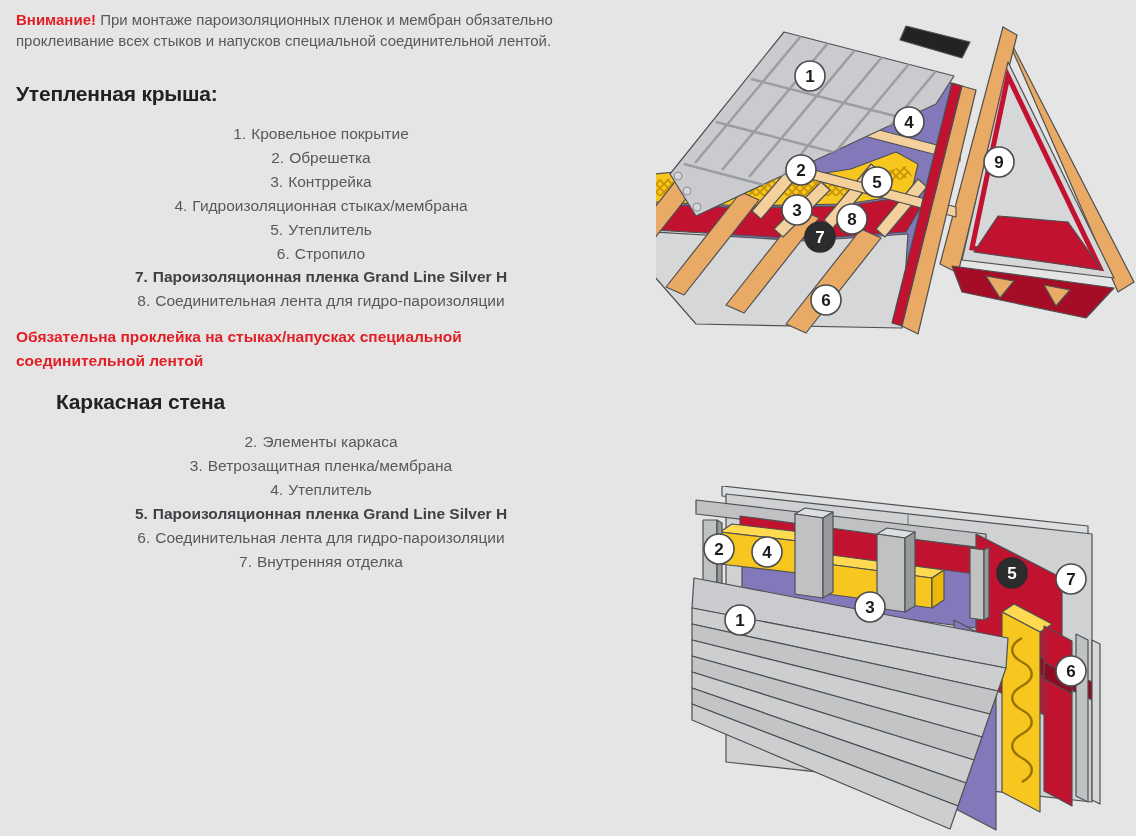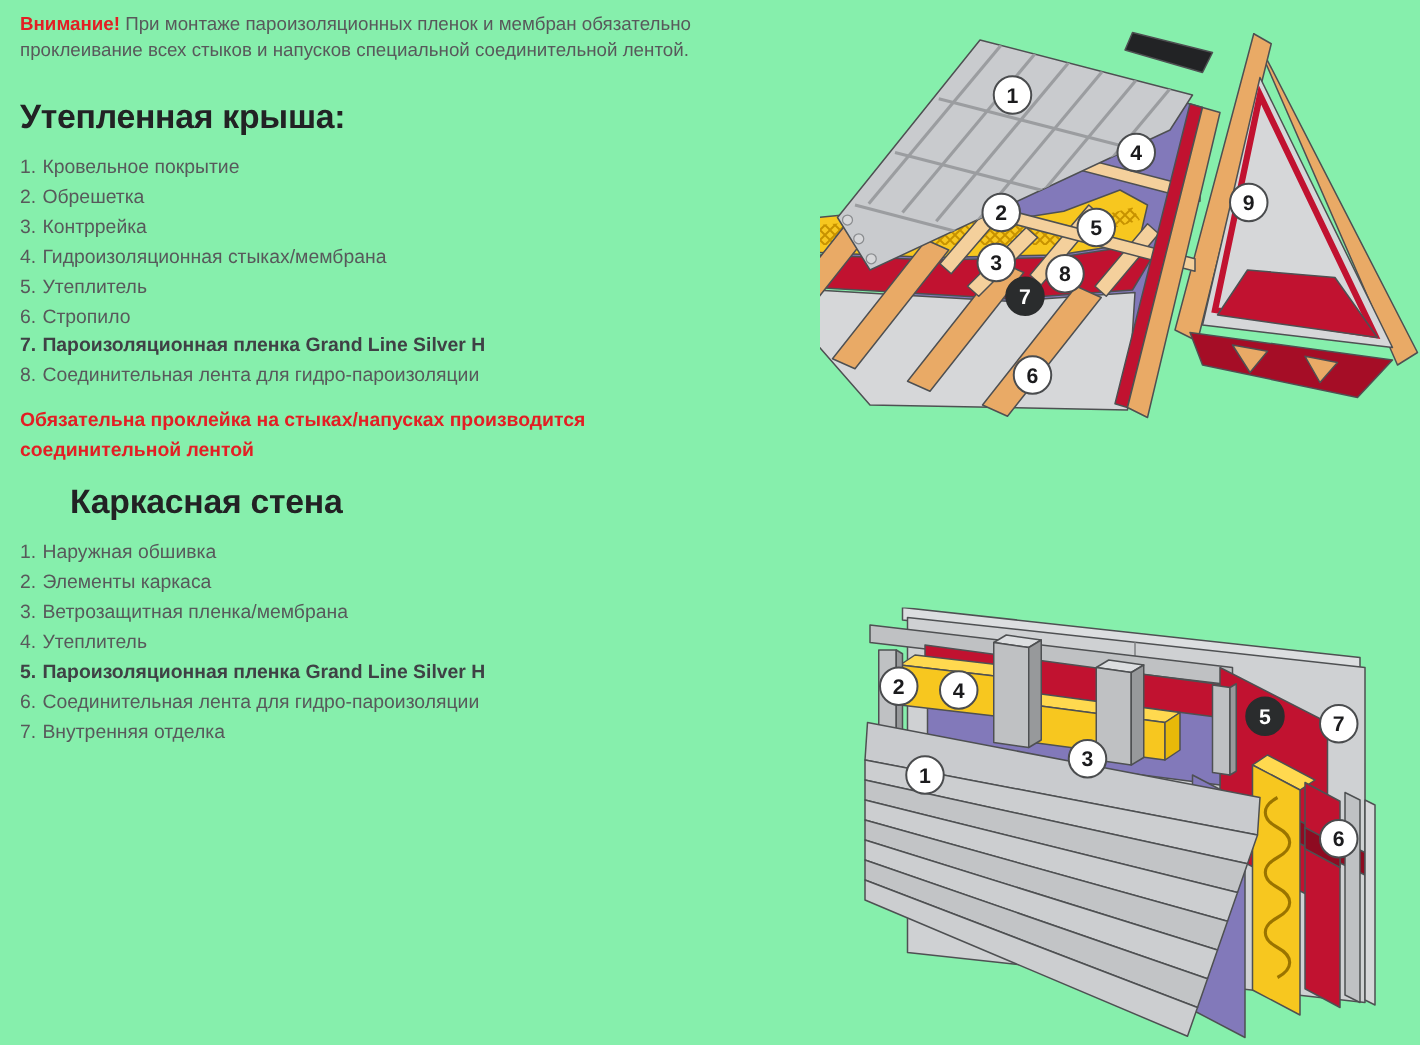--- a/index.html
+++ b/index.html
@@ -1,24 +1,24 @@
 <!DOCTYPE html>
 <html style="--accent-red: #e31e24; --body-text: #58595b; --heading-text: #222224; --bullet-marker: #9d2733; --vapor-red: #c11230; --dark-red: #8e0b21; --under-red: #a50d26; --membrane-purple: #8279ba; --insulation-yellow: #f7c71f; --insulation-light: #ffd94f; --insulation-mid: #e8b909; --wood: #e9aa66; --wood-light: #f4d09c; --tile-gray: #c9cbce; --panel-gray: #cfd1d3; --lining-gray: #d6d7d9; --stud-gray: #bfc1c3; --outline: #4e5052;"><head>
 <meta charset="utf-8">
 <style>
   html,body{margin:0;padding:0;background:#fff;}
-  .page{position:relative;width:1136px;height:836px;background:#86efac;overflow:hidden;
+  .page{position:relative;width:1136px;height:836px;background:#e5e5e5;overflow:hidden;
         font-family:"Liberation Sans",sans-serif;}
   .content{position:absolute;left:16px;top:0;width:610px;}
   .warning{margin:9px 0 0;font-size:15px;line-height:21px;color:var(--body-text);}
   .warning b{color:var(--accent-red);}
-  h2.sec{margin:27px 0 0;font-size:27px;line-height:31px;font-weight:bold;color:var(--heading-text);letter-spacing:-0.2px;}
+  h2.sec{margin:27px 0 0;font-size:21px;line-height:31px;font-weight:bold;color:var(--heading-text);letter-spacing:-0.2px;}
   h2.sec2{margin-top:13px;margin-left:40px;}
   ul{list-style:none;margin:0;padding:0;}
-  ul.numlist{margin-top:13px;}
+  ul.numlist{margin-top:13px;text-align:center;}
   ul.numlist li{font-size:15.5px;line-height:23.9px;color:var(--body-text);}
   ul.numlist li.bold{font-weight:bold;color:#3f4145;}
   ul.numlist .num{margin-right:5px;}
   ul.bullets{margin-top:14px;width:578px;}
   ul.bullets li{position:relative;font-size:15.5px;line-height:25px;color:var(--body-text);
                 padding-left:24px;margin-bottom:1px;}
   ul.bullets li::before{content:"";position:absolute;left:4px;top:9px;width:7px;height:7px;
                 border-radius:50%;background:var(--bullet-marker);}
   .rednote{margin:12px 0 0;width:530px;font-size:15.5px;line-height:24px;font-weight:bold;color:var(--accent-red);}
   .diagram{position:absolute;}
@@ -45,26 +45,25 @@
         <li><span class="num">2.</span><span class="txt">Обрешетка</span></li>
         <li><span class="num">3.</span><span class="txt">Контррейка</span></li>
         <li><span class="num">4.</span><span class="txt">Гидроизоляционная стыках/мембрана</span></li>
         <li><span class="num">5.</span><span class="txt">Утеплитель</span></li>
         <li><span class="num">6.</span><span class="txt">Стропило</span></li>
         <li class="bold"><span class="num">7.</span><span class="txt">Пароизоляционная пленка Grand Line Silver H</span></li>
         <li><span class="num">8.</span><span class="txt">Соединительная лента для гидро-пароизоляции</span></li>
       </ul>
 
 
-    <p class="rednote">Обязательна проклейка на стыках/напусках производится соединительной лентой</p>
+    <p class="rednote">Обязательна проклейка на стыках/напусках специальной соединительной лентой</p>
 
     <h2 class="sec sec2">Каркасная стена</h2>
 
     <ul class="numlist">
-        <li><span class="num">1.</span><span class="txt">Наружная обшивка</span></li>
         <li><span class="num">2.</span><span class="txt">Элементы каркаса</span></li>
         <li><span class="num">3.</span><span class="txt">Ветрозащитная пленка/мембрана</span></li>
         <li><span class="num">4.</span><span class="txt">Утеплитель</span></li>
         <li class="bold"><span class="num">5.</span><span class="txt">Пароизоляционная пленка Grand Line Silver H</span></li>
         <li><span class="num">6.</span><span class="txt">Соединительная лента для гидро-пароизоляции</span></li>
         <li><span class="num">7.</span><span class="txt">Внутренняя отделка</span></li>
       </ul>
 
   </div>
 

